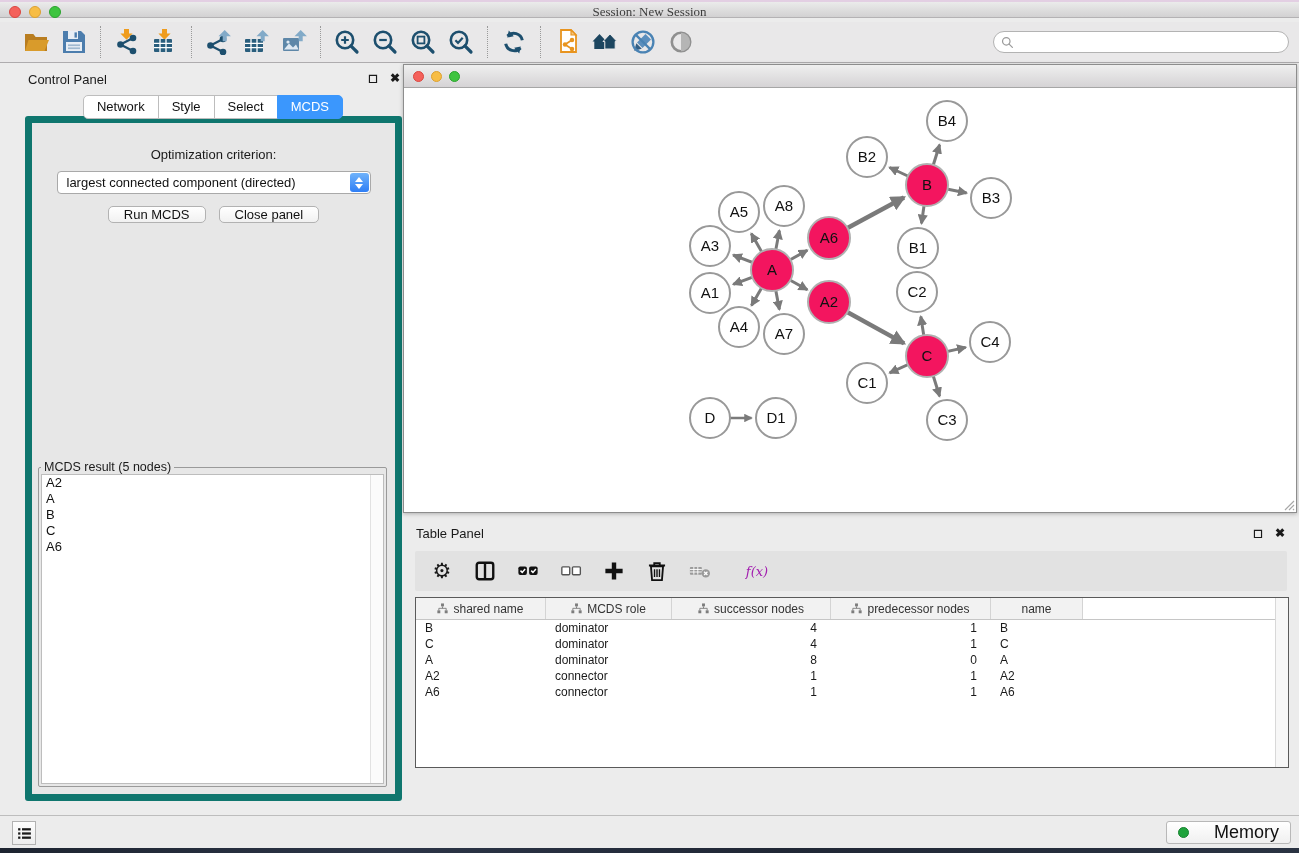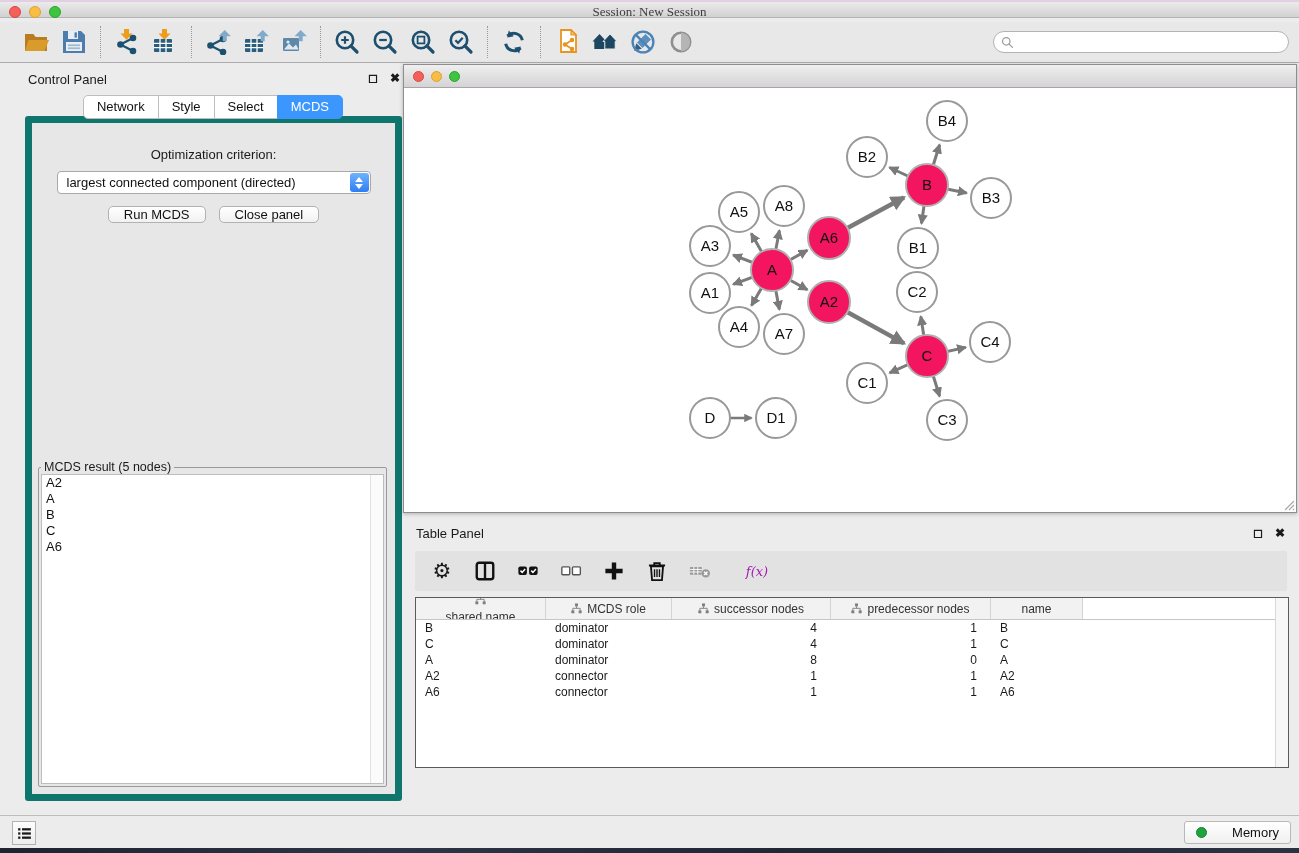--- a/index.html
+++ b/index.html
@@ -111,21 +111,21 @@
 
   
   .statusbar { position:absolute; left:0; top:815px; width:100%; height:33px;
     background:#ececec; border-top:1px solid #bdbdbd; }
   .sb-list-btn { position:absolute; left:12px; top:5px; width:24px; height:24px;
     background:linear-gradient(#fdfdfd,#ededed); border:1px solid #b2b2b2; display:flex;
     align-items:center; justify-content:center; cursor:pointer; padding:0; }
   .sb-list-btn svg { width:17px; height:17px; }
   .memory-btn { position:absolute; right:8px; top:5px; height:23px; padding:0 11px;
     background:linear-gradient(#ffffff,#f0f0f0); border:1px solid #b8b8b8; border-radius:3px;
-    display:flex; align-items:center; gap:25px; font-size:13px; color:#111; cursor:pointer;
+    display:flex; align-items:center; gap:25px; font-size:18px; color:#111; cursor:pointer;
     font-family:"Liberation Sans",sans-serif; }
   .memory-dot { width:11px; height:11px; border-radius:50%; background:#1fa33c; border:1px solid #17822f; }
   .desktop-strip { position:absolute; left:0; top:848px; width:100%; height:5px;
     background:linear-gradient(90deg,#1d2430,#2c3547 30%,#202735 60%,#2a3342); }
 </style>
 </head>
 <body>
 
 <div class="screen">
 
@@ -514,21 +514,21 @@
             <circle cx="18.3" cy="14.6" r="4.6" fill="#9a9a9a"></circle>
             <path d="M16.5 12.8l3.6 3.6M20.1 12.8l-3.6 3.6" stroke="#fff" stroke-width="1.4"></path>
           </svg>
         </button>
         <button class="tp-btn">
           <span class="fx">f(x)</span>
         </button>
       </div>
     <div class="tbl">
       <div class="tbl-head" id="tbl-head">
-          <div class="th" style="width: 130px; flex-direction: column;">
+          <div class="th" style="width: 130px;">
             <svg viewBox="0 0 12 12">
               <g fill="#7d7d7d">
                 <rect x="4.4" y="0.5" width="3.2" height="3.2"></rect>
                 <rect x="0.4" y="8" width="3.2" height="3.2"></rect>
                 <rect x="8.4" y="8" width="3.2" height="3.2"></rect>
               </g>
               <path d="M6 3.7v2.1M2 8V5.8h8V8" stroke="#7d7d7d" fill="none" stroke-width="1"></path>
             </svg>
             <span>shared name</span>
           </div>

